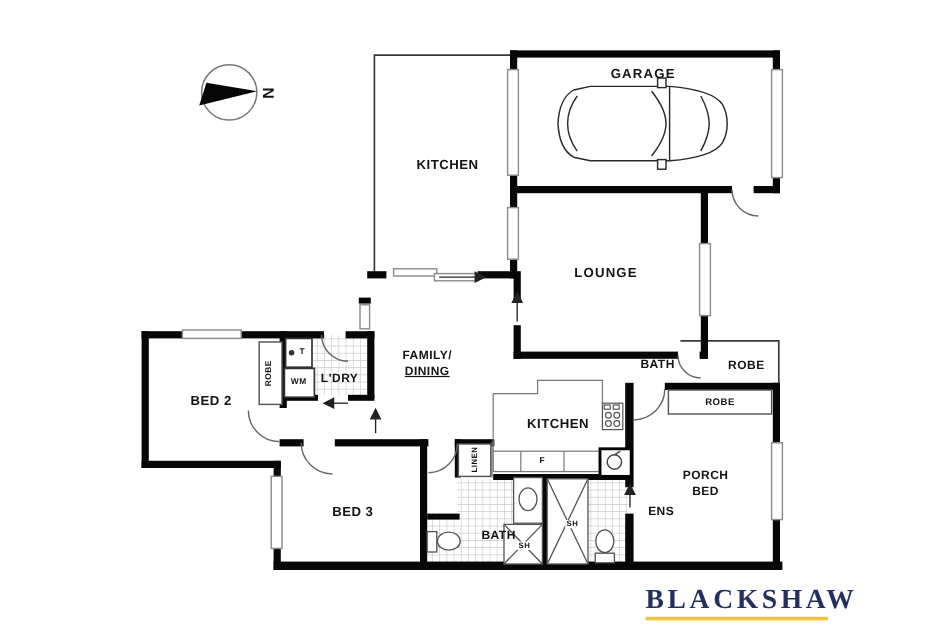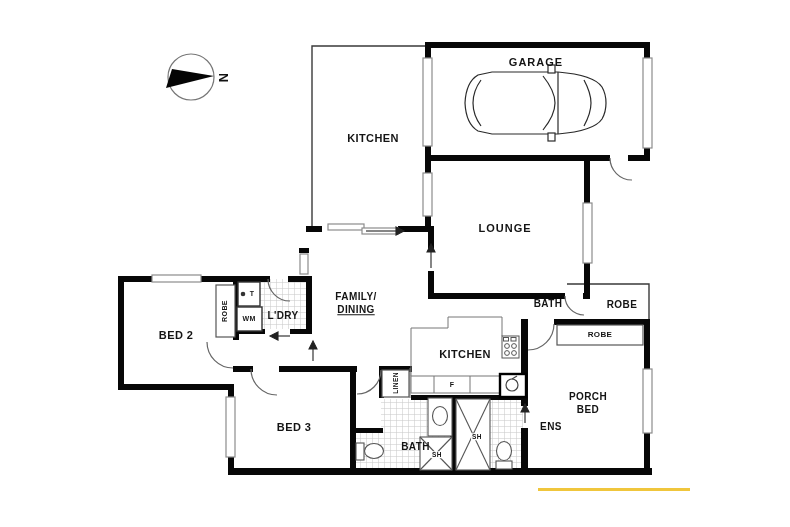--- a/index.html
+++ b/index.html
@@ -226,15 +226,16 @@
   <div class="lbl s7 rot" style="left:225px;top:311px;">ROBE</div>
   <div class="lbl s8" style="left:600px;top:335px;">ROBE</div>
   <div class="lbl s65 rot" style="left:396px;top:383px;">LINEN</div>
   <div class="lbl s7" style="left:249px;top:319px;">WM</div>
   <div class="lbl s7" style="left:252px;top:294px;">T</div>
   <div class="lbl s7" style="left:452px;top:385px;">F</div>
   <div class="lbl s65" style="left:437px;top:455px;background:#fff;padding:0 1px;">SH</div>
   <div class="lbl s65" style="left:477px;top:437px;background:#fff;padding:0 1px;">SH</div>
 
   <div id="logo">
+    <div class="word" style="color: rgb(38, 48, 95);">BLACKSHAW</div>
     <div class="rule" style="background: rgb(240, 198, 60);"></div>
   </div>
 </div>
 
 </body></html>

